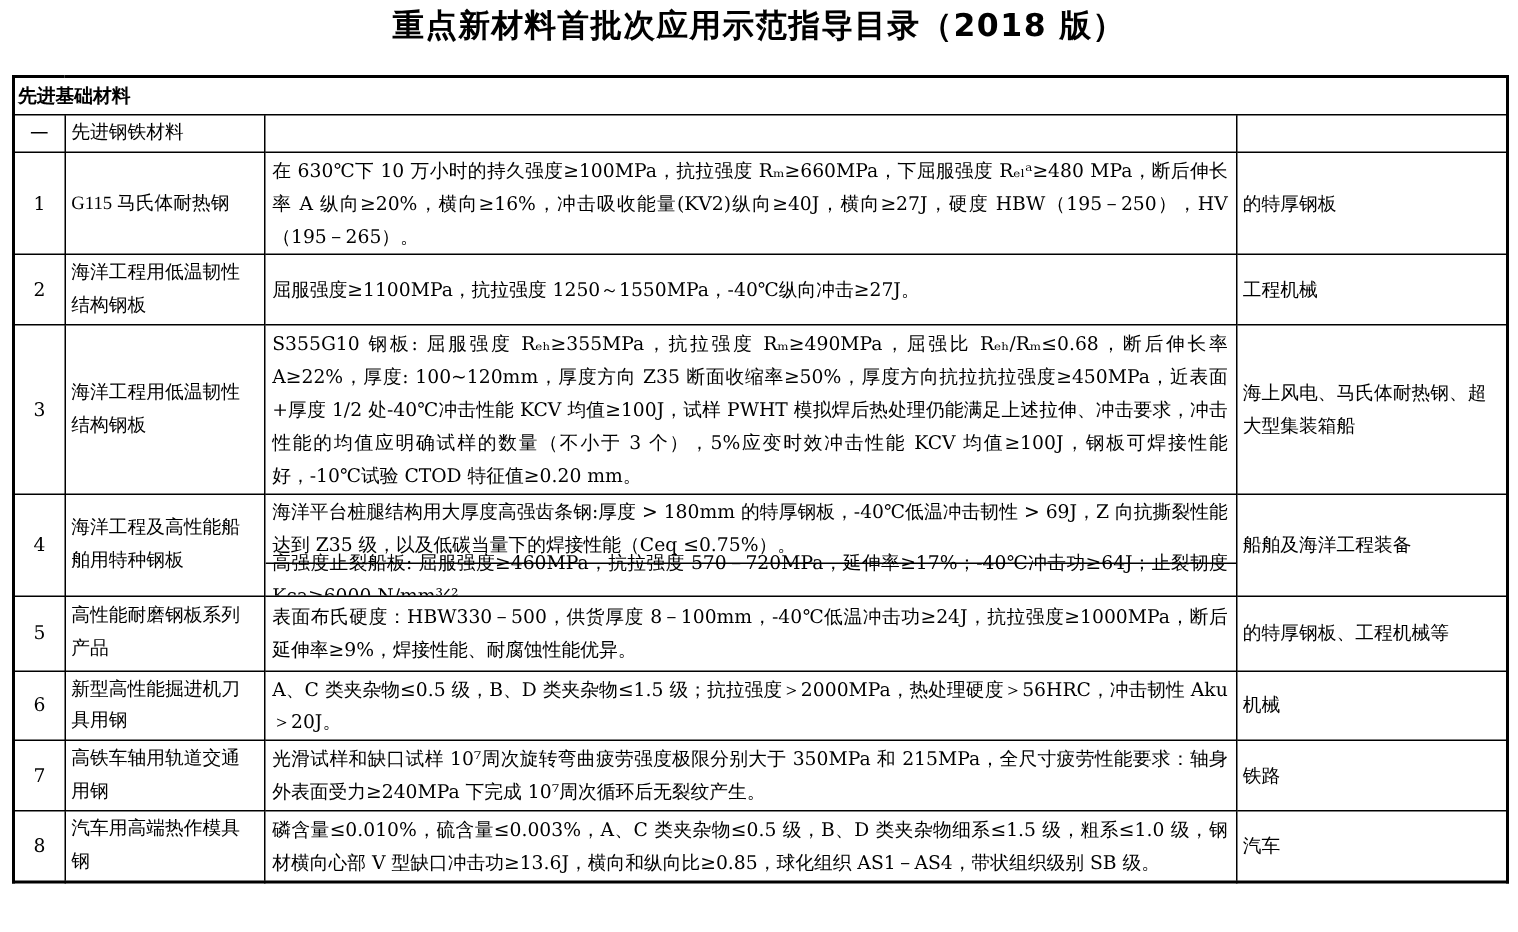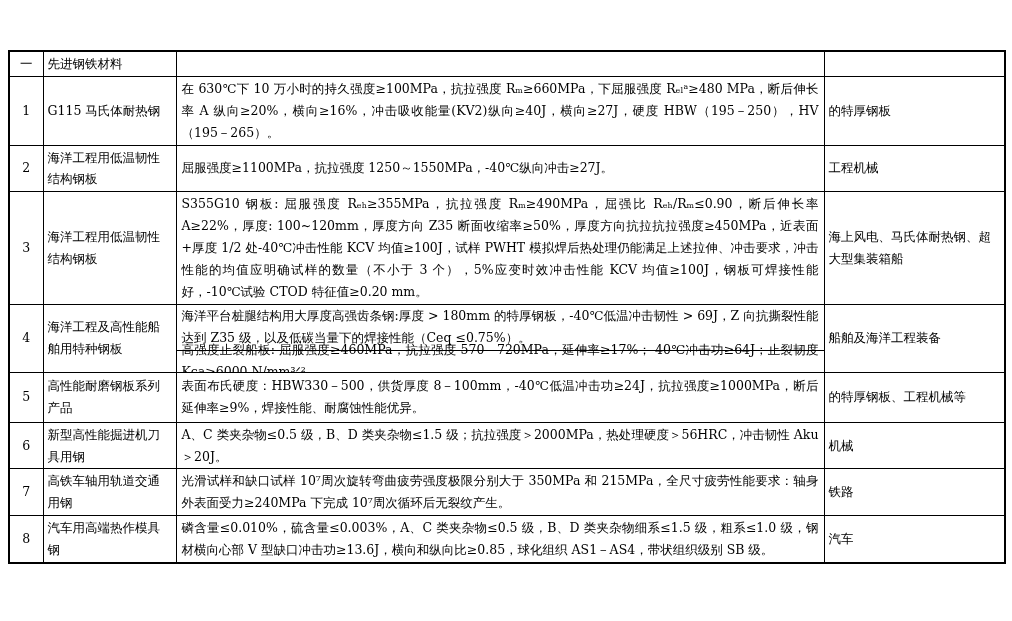--- a/index.html
+++ b/index.html
@@ -35,21 +35,21 @@
     padding:1px 4px;
     vertical-align:middle;
     overflow:hidden;
   }
   th{
     font-weight:bold;text-align:center;
     font-family:"DejaVu Sans","Liberation Sans",sans-serif;
     font-size:12.5px;
   }
   .c-no{text-align:center;padding:1px 1px;}
-  .c-name{text-align:left;padding:1px 4px;}
+  .c-name{text-align:left;padding:1px 4px;font-family:Liberation Serif, serif;}
   .c-perf{text-align:justify;padding:1px 5px;}
   .c-app{text-align:left;padding:1px 4px;}
   .section-row td{
     font-weight:bold;
     font-family:"DejaVu Sans","Liberation Sans",sans-serif;
     padding:1px 2px;
   }
   .split-cell{padding:0;}
   .split-cell .sub{
     padding:1px 5px;
@@ -57,31 +57,35 @@
     text-align:justify;
     box-sizing:border-box;
   }
   .split-cell .sub + .sub{border-top:1px solid #000;}
 </style>
 </head>
 <body>
 
 <div class="page">
 
+  <div class="doc-title">重点新材料首批次应用示范指导目录（2018 版）</div>
 
   <table class="catalog">
     <colgroup>
       <col style="width:34px">
       <col style="width:133px">
       <col style="width:648px">
       <col style="width:181px">
     </colgroup>
 
     <tbody>
 
+    <tr class="section-row" style="height:22px">
+      <td colspan="4">先进基础材料</td>
+    </tr>
 
     <tr style="height:21px">
       <td class="c-no">一</td>
       <td class="c-name">先进钢铁材料</td>
       <td class="c-perf"></td>
       <td class="c-app"></td>
     </tr>
 
     <tr style="height:51px">
       <td class="c-no">1</td>
@@ -93,21 +97,21 @@
     <tr style="height:44px">
       <td class="c-no">2</td>
       <td class="c-name">海洋工程用低温韧性结构钢板</td>
       <td class="c-perf">屈服强度≥1100MPa，抗拉强度 1250～1550MPa，-40℃纵向冲击≥27J。</td>
       <td class="c-app">工程机械</td>
     </tr>
 
     <tr style="height:88px">
       <td class="c-no">3</td>
       <td class="c-name">海洋工程用低温韧性结构钢板</td>
-      <td class="c-perf">S355G10 钢板: 屈服强度 Rₑₕ≥355MPa，抗拉强度 Rₘ≥490MPa，屈强比 Rₑₕ/Rₘ≤0.90，断后伸长率 A≥22%，厚度: 100~120mm，厚度方向 Z35 断面收缩率≥50%，厚度方向抗拉抗拉强度≥450MPa，近表面+厚度 1/2 处-40℃冲击性能 KCV 均值≥100J，试样 PWHT 模拟焊后热处理仍能满足上述拉伸、冲击要求，冲击性能的均值应明确试样的数量（不小于 3 个），5%应变时效冲击性能 KCV 均值≥100J，钢板可焊接性能好，-10℃试验 CTOD 特征值≥0.20 mm。</td>
+      <td class="c-perf">S355G10 钢板: 屈服强度 Rₑₕ≥355MPa，抗拉强度 Rₘ≥490MPa，屈强比 Rₑₕ/Rₘ≤0.68，断后伸长率 A≥22%，厚度: 100~120mm，厚度方向 Z35 断面收缩率≥50%，厚度方向抗拉抗拉强度≥450MPa，近表面+厚度 1/2 处-40℃冲击性能 KCV 均值≥100J，试样 PWHT 模拟焊后热处理仍能满足上述拉伸、冲击要求，冲击性能的均值应明确试样的数量（不小于 3 个），5%应变时效冲击性能 KCV 均值≥100J，钢板可焊接性能好，-10℃试验 CTOD 特征值≥0.20 mm。</td>
       <td class="c-app">海上风电、马氏体耐热钢、超大型集装箱船</td>
     </tr>
 
     <tr style="height:68px">
       <td class="c-no">4</td>
       <td class="c-name">海洋工程及高性能船舶用特种钢板</td>
       <td class="c-perf split-cell">
         <div class="sub" style="height:45px">海洋平台桩腿结构用大厚度高强齿条钢:厚度 &gt; 180mm 的特厚钢板，-40℃低温冲击韧性 &gt; 69J，Z 向抗撕裂性能达到 Z35 级，以及低碳当量下的焊接性能（Ceq ≤0.75%）。</div>
         <div class="sub" style="height:22px">高强度止裂船板: 屈服强度≥460MPa，抗拉强度 570－720MPa，延伸率≥17%；-40℃冲击功≥64J；止裂韧度 Kca≥6000 N/mm³ᐟ²。</div>
       </td>

